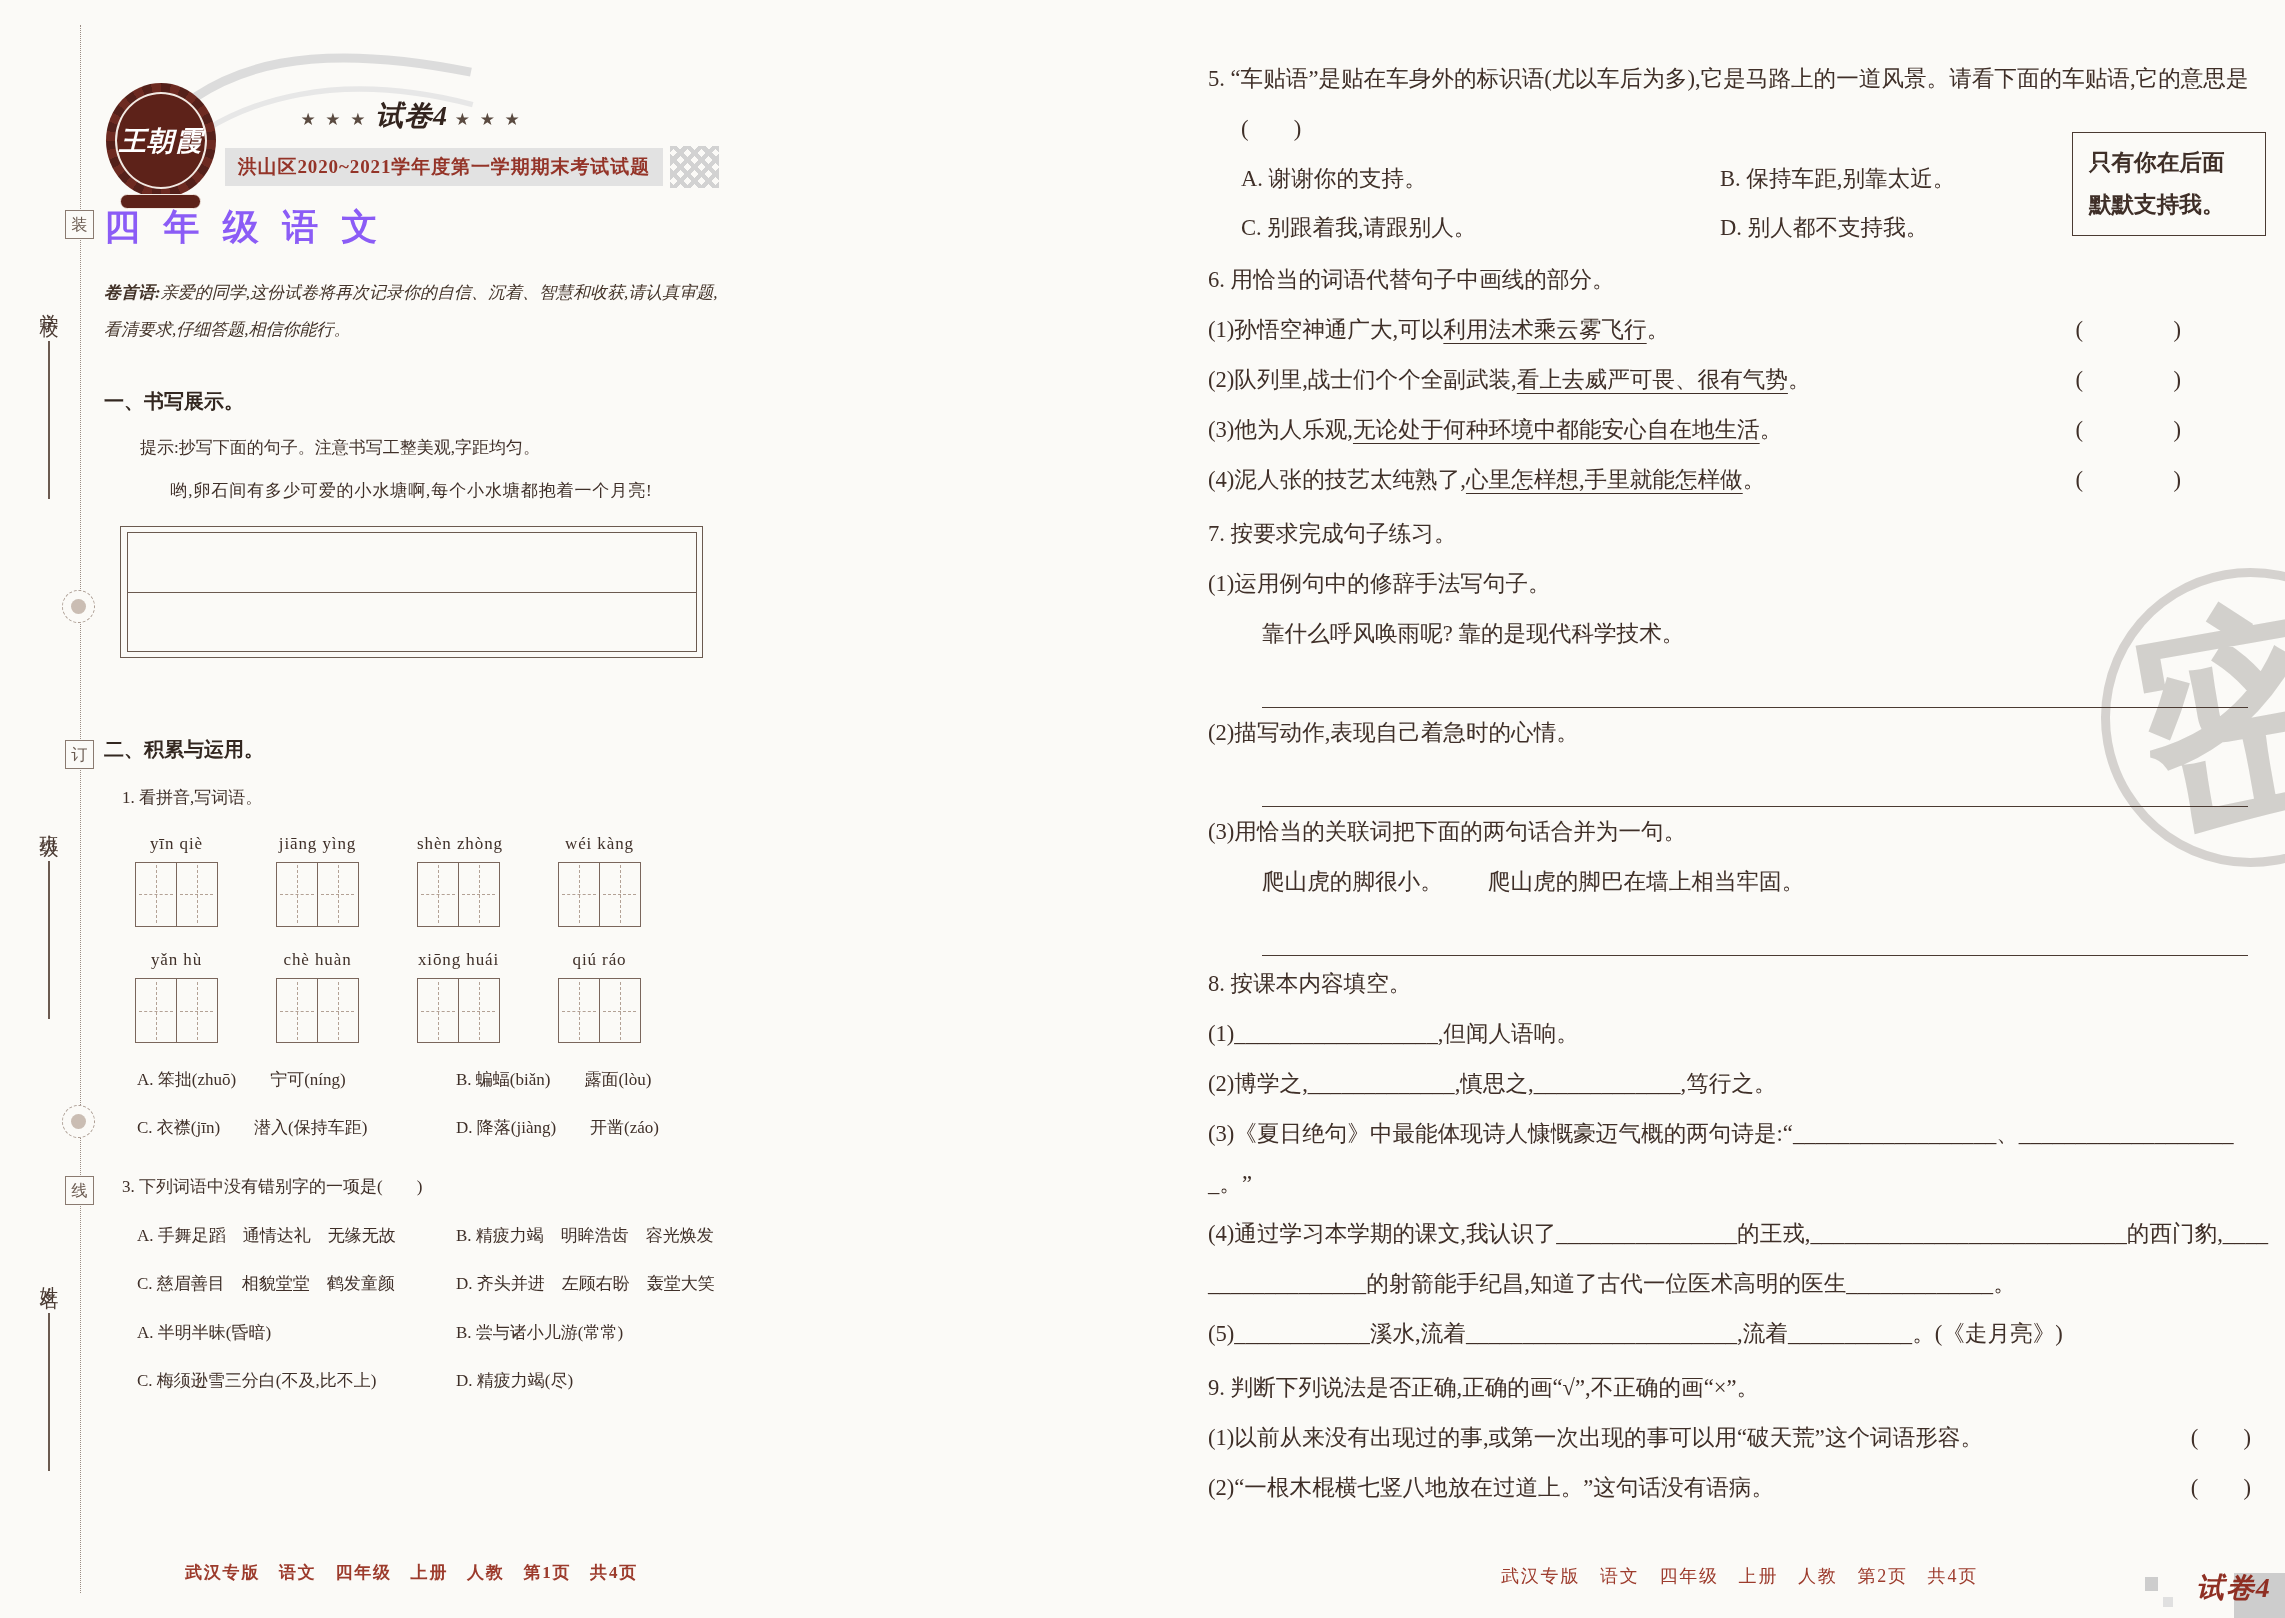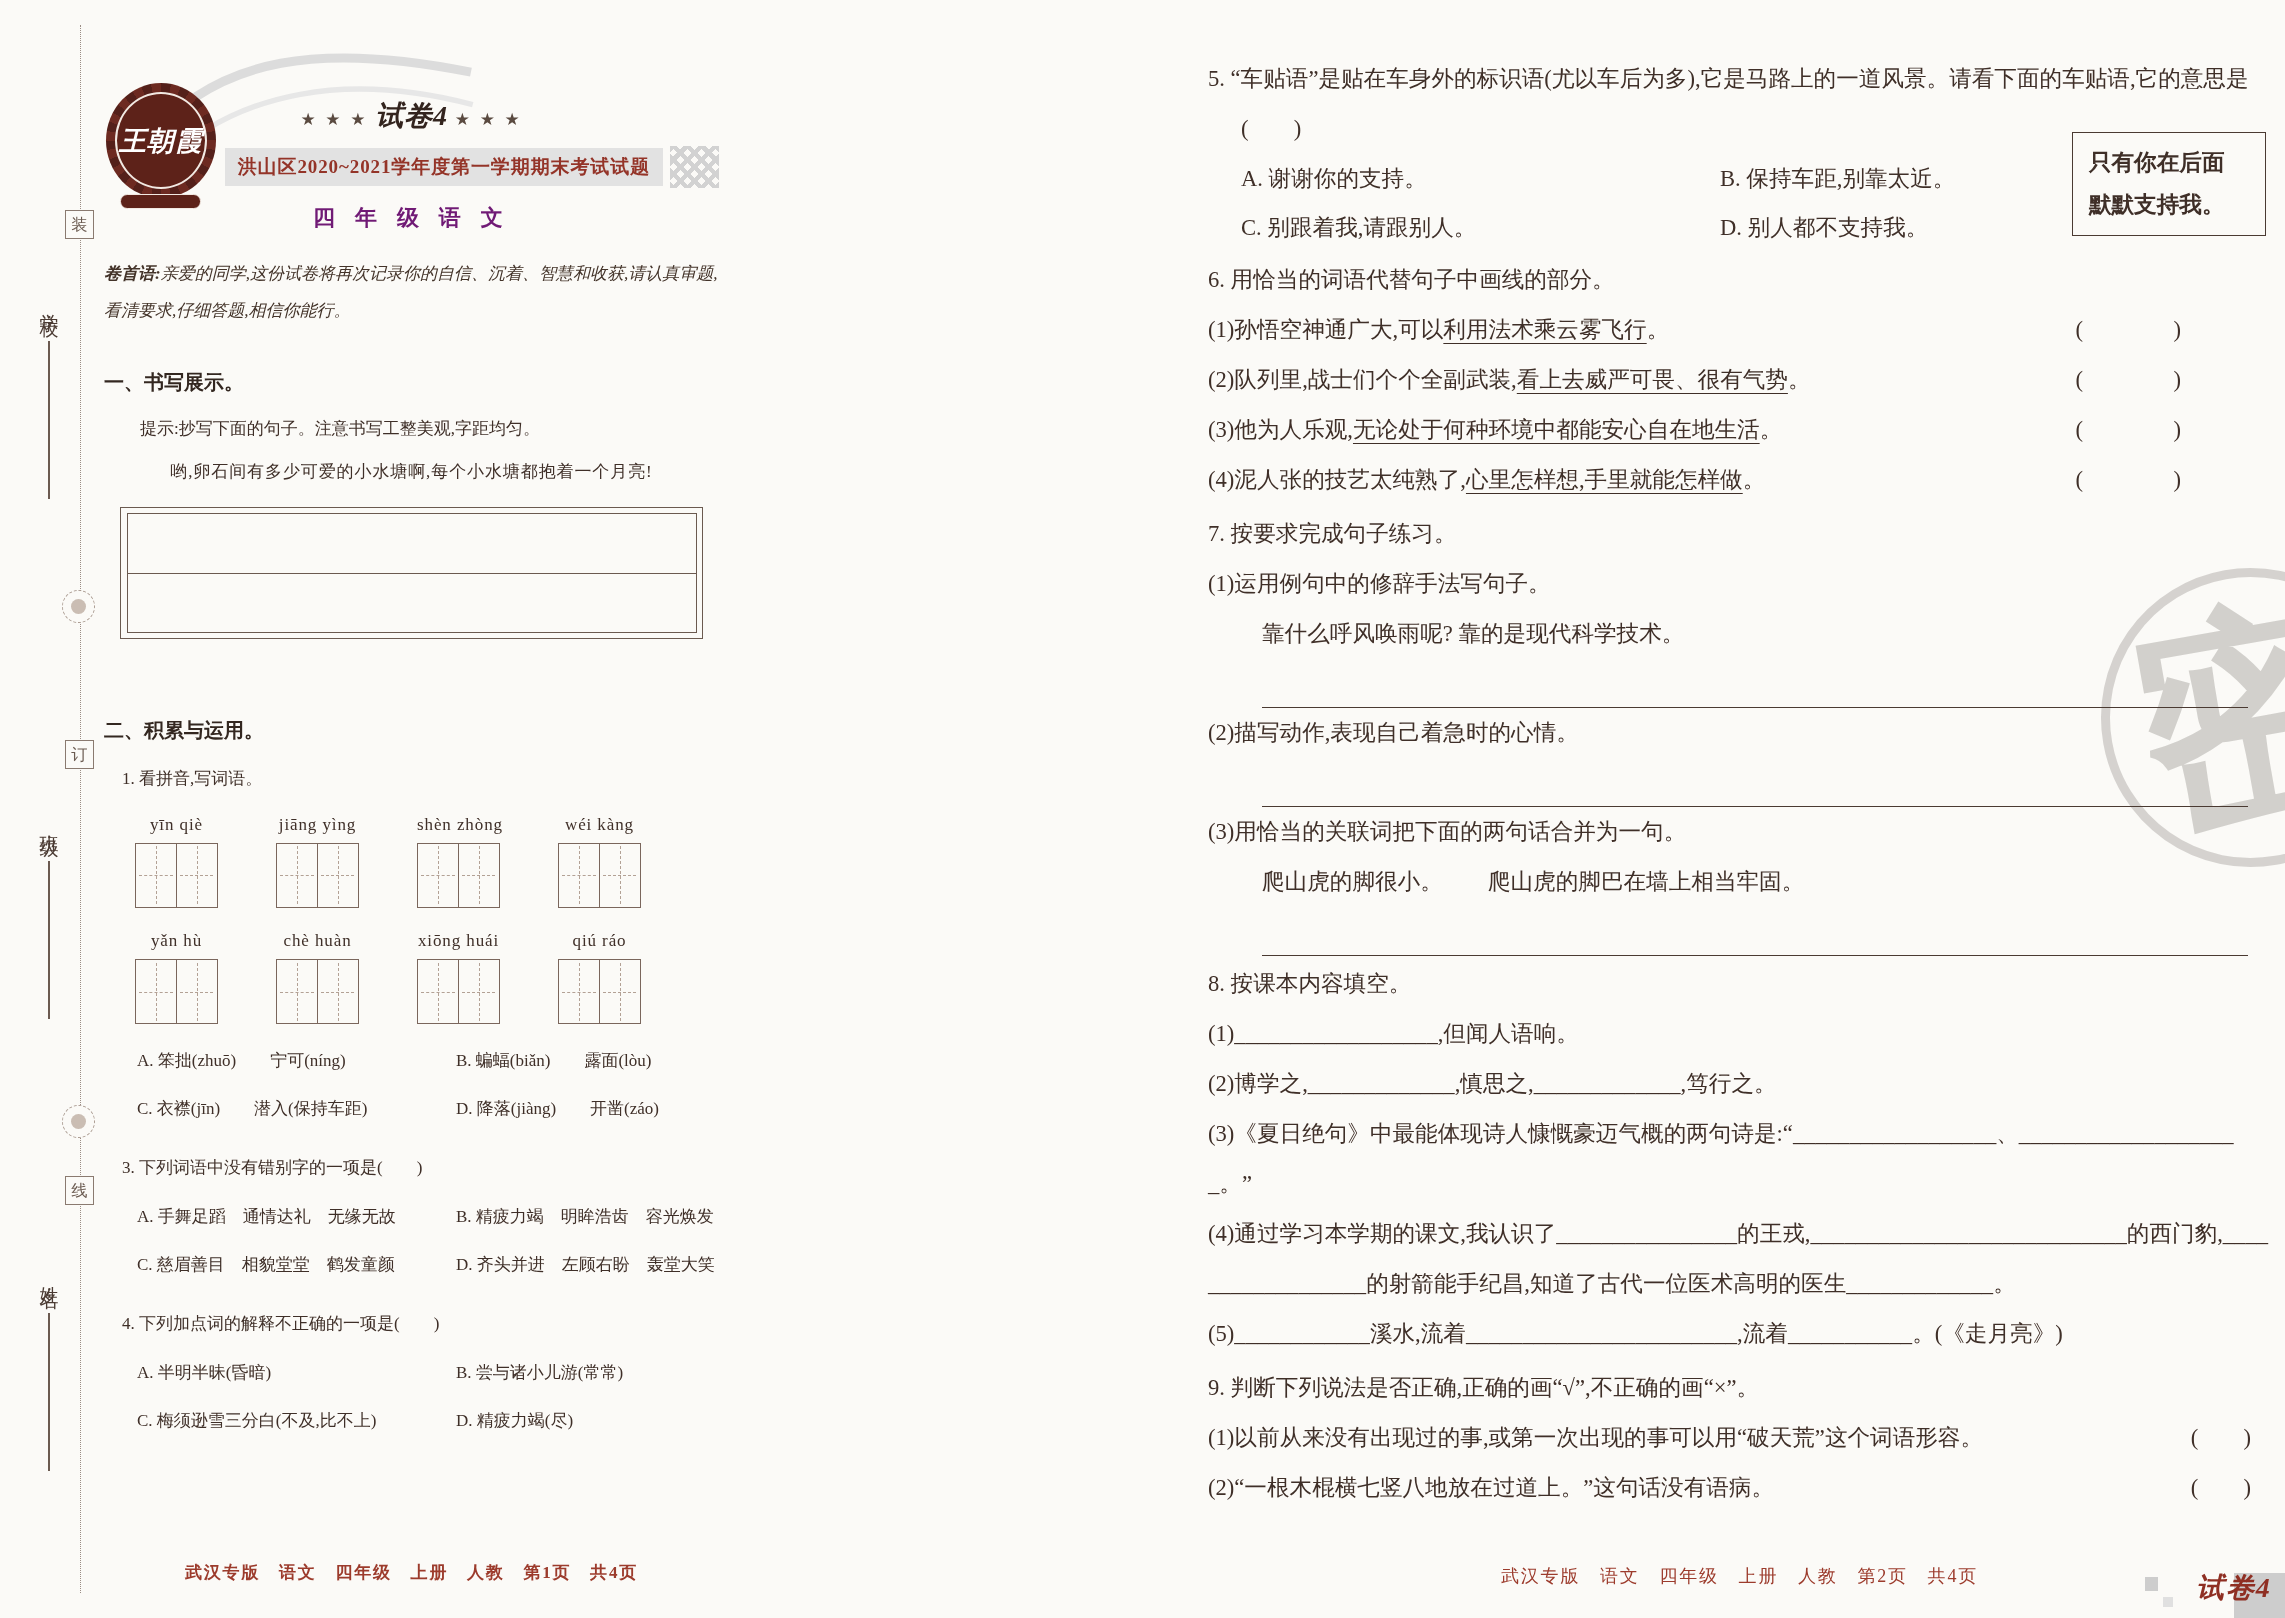--- a/index.html
+++ b/index.html
@@ -47,21 +47,21 @@
   .badge-core { position:absolute; inset:9px 9px 22px 9px; border-radius:50%; background:#5d2219;
     border:2.7px double #f2e9e2; display:flex; align-items:center; justify-content:center; }
   .badge-core span { color:#fff; font-size:27px; font-weight:bold; font-style:italic; letter-spacing:0.9px; }
   .badge-banner { position:absolute; left:14.5px; right:14.5px; bottom:1.8px; height:15.4px;
     background:#5d2219; border:0.9px solid #f2e9e2; border-radius:7.2px; }
 
   .tagline { text-align:center; margin-top:47px; font-size:17px; color:#5a4a40; letter-spacing:2.7px; }
   .tagline .tag-title { font-size:28px; font-weight:bold; font-style:italic; letter-spacing:0.9px; color:#33241e; }
   .band-row { display:flex; align-items:center; margin:11px 0 0 121px; }
   .band { background:#e2e2e2; padding:6.3px 12.7px; font-weight:bold; font-size:19px; color:#943428; letter-spacing:0.9px; white-space:nowrap; }
-  .subject { margin-top:14.5px; text-align:center; font-size:22px; font-weight:bold; letter-spacing:7.2px; color:#701a75; }
+  .subject { margin-top:14.5px; font-size:36px; font-weight:bold; letter-spacing:7.2px; color:#8b5cf6; }
   .foreword { margin-top:22px; font-style:italic; line-height:37px; color:#433329; }
   .foreword b { font-style:italic; }
 
   .sec-title { margin-top:40px; font-weight:bold; font-size:20px; color:#332720; }
   .hint { margin-top:20px; padding-left:36px; line-height:25px; }
   .sentence { margin-top:18px; text-align:center; line-height:25px; letter-spacing:0.9px; }
   .writing-box { margin:23.5px 0 0 16.3px; width:583px; height:132px; border:0.9px solid #6b5a50; padding:5.4px; }
   .writing-inner { height:100%; border:0.9px solid #6b5a50; position:relative; }
   .writing-inner::after { content:""; position:absolute; left:0; right:0; top:50%; border-top:0.9px solid #6b5a50; }
 
@@ -241,21 +241,20 @@
     <div class="q-stem1">3. 下列词语中没有错别字的一项是(　　)</div>
     <div class="opt-row1">
       <span class="o1">A. 手舞足蹈　通情达礼　无缘无故</span>
       <span>B. 精疲力竭　明眸浩齿　容光焕发</span>
     </div>
     <div class="opt-row1">
       <span class="o1">C. 慈眉善目　相貌堂堂　鹤发童颜</span>
       <span>D. 齐头并进　左顾右盼　轰堂大笑</span>
     </div>
 
-    <div class="q-stem1">4. 下列加点词的解释不正确的一项是(　　)</div>
     <div class="opt-row1">
       <span class="o1">A. 半明半昧(昏暗)</span>
       <span>B. 尝与诸小儿游(常常)</span>
     </div>
     <div class="opt-row1">
       <span class="o1">C. 梅须逊雪三分白(不及,比不上)</span>
       <span>D. 精疲力竭(尽)</span>
     </div>
 
     <div class="footer">武汉专版　语文　四年级　上册　人教　第1页　共4页</div>

